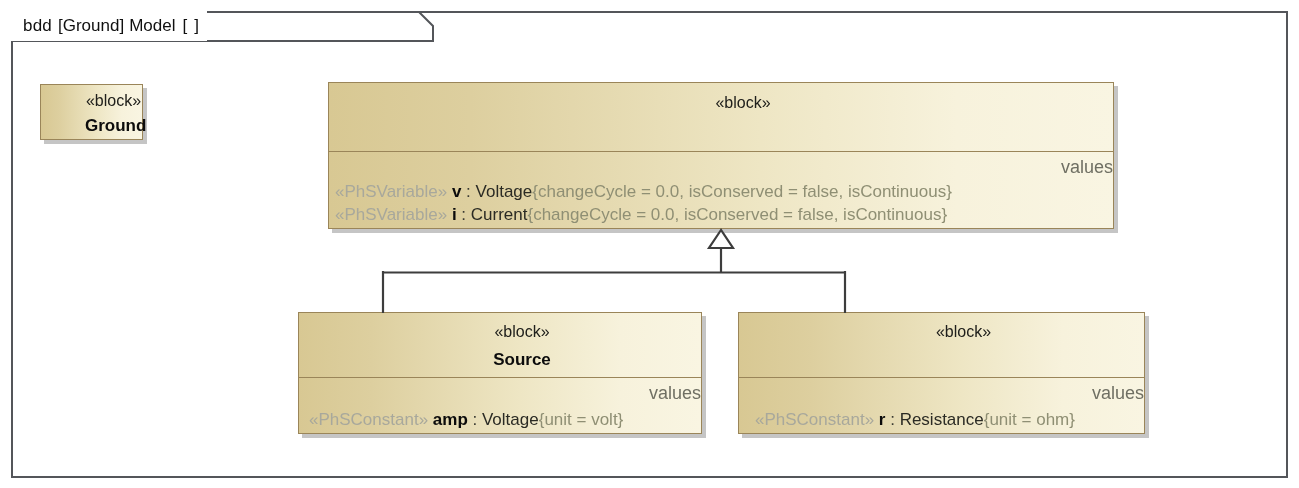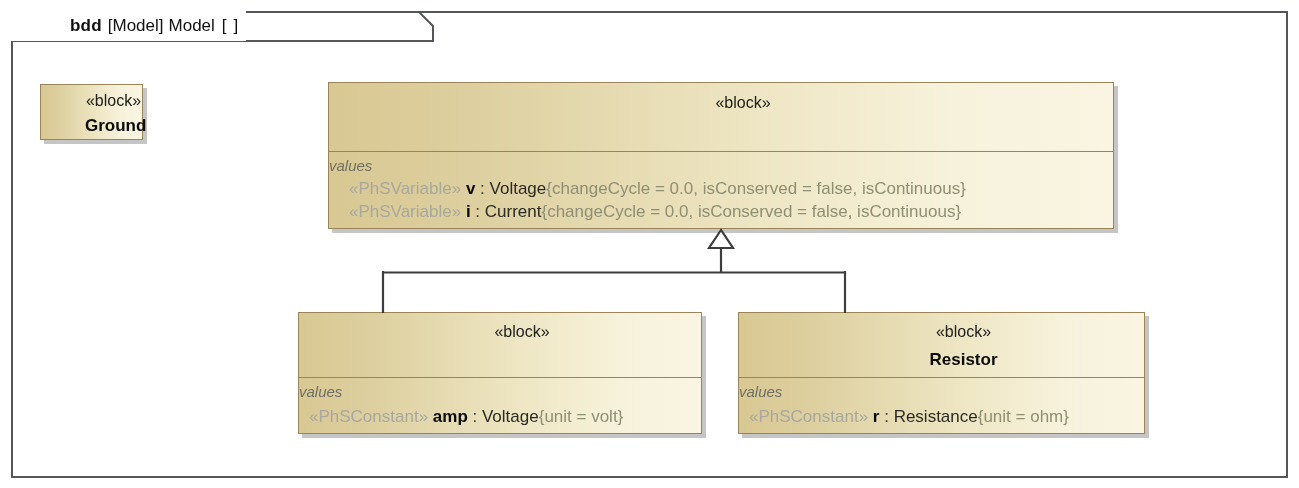--- a/index.html
+++ b/index.html
@@ -48,23 +48,22 @@
   
   #frame-header-shape {
     position: absolute;
     left: 11px;
     top: 11px;
     width: 423px;
     height: 31px;
     z-index: 4;
   }
   #frame-header .hdr-kind {
-    font-weight: bold;
+    font-weight: normal;
     letter-spacing: 0.2px;
-    margin-left: 47px;
   }
   #frame-header .hdr-seg {
     margin-left: 6px;
   }
   #frame-header .hdr-name {
     margin-left: 5px;
   }
   #frame-header .hdr-bracket-open {
     margin-left: 7px;
   }
@@ -103,23 +102,22 @@
     color: #0c0c0c;
     font-size: 17px;
     font-weight: bold;
     line-height: 1;
   }
   .block-name.abstract {
     font-style: italic;
   }
 
   .compartment-label {
-    text-align: left;
-    font-size: 15px;
-    font-style: italic;
+    text-align: right;
+    font-size: 18px;
     color: #6f6f63;
     line-height: 1;
   }
 
   .prop-line {
     font-size: 17px;
     line-height: 1.35;
     white-space: nowrap;
     color: #3a3a32;
   }
@@ -163,21 +161,21 @@
   #block-twopin .compartment.head {
     height: 68px;
     padding-top: 12px;
   }
   #block-twopin .stereotype { margin-bottom: 12px; }
   #block-twopin .compartment.values {
     height: 77px;
     padding: 6px 0 0 0;
   }
   #block-twopin .compartment-label { margin-bottom: 5px; }
-  #block-twopin .prop-line { padding-left: 20px; }
+  #block-twopin .prop-line { padding-left: 6px; }
 
   
   #block-source {
     left: 298px;
     top: 312px;
     width: 404px;
     height: 122px;
   }
   #block-source .compartment.head {
     height: 64px;
@@ -201,21 +199,21 @@
   #block-resistor .compartment.head {
     height: 64px;
     padding-top: 11px;
   }
   #block-resistor .stereotype { margin-bottom: 11px; }
   #block-resistor .compartment.values {
     height: 57px;
     padding: 6px 0 0 0;
   }
   #block-resistor .compartment-label { margin-bottom: 7px; }
-  #block-resistor .prop-line { padding-left: 10px; }
+  #block-resistor .prop-line { padding-left: 16px; }
 
   
   #generalization {
     position: absolute;
     left: 0;
     top: 0;
     width: 1299px;
     height: 488px;
     pointer-events: none;
     z-index: 2;
@@ -225,21 +223,21 @@
 <body>
 
 <div id="diagram-frame"></div>
 
 <svg id="frame-header-shape" viewBox="0 0 423 31" preserveAspectRatio="none" aria-hidden="true">
   <path d="M1,1 L408,1 L422,15 L422,30 L1,30 Z" fill="#ffffff" stroke="#54565a" stroke-width="2" stroke-linejoin="miter"></path>
 </svg>
 
 <div id="frame-header">
   <span class="hdr-kind">bdd</span>
-  <span class="hdr-seg">[Model]</span>
+  <span class="hdr-seg">[Ground]</span>
   <span class="hdr-name">Model</span>
   <span class="hdr-bracket-open">[</span>
   <span class="hdr-bracket-close">]</span>
 </div>
 
 <svg id="generalization" viewBox="0 0 1299 488" aria-hidden="true">
 
   <path d="M721,230 L709,248 L733,248 Z" fill="#ffffff" stroke="#3d3d3d" stroke-width="2.2" stroke-linejoin="miter"></path>
 
   <line x1="721" y1="248" x2="721" y2="273" stroke="#3d3d3d" stroke-width="2.2"></line>
@@ -271,34 +269,34 @@
     <div class="prop-line">
       <span class="prop-stereo">«PhSVariable»</span>
       <span class="prop-name">i</span><span class="prop-colon"> : </span><span class="prop-type">Current</span><span class="prop-constraint">{changeCycle = 0.0, isConserved = false, isContinuous}</span>
     </div>
   </div>
 </div>
 
 <div class="block" id="block-source">
   <div class="compartment head">
     <div class="stereotype">«block»</div>
+    <div class="block-name">Source</div>
   </div>
   <div class="compartment values">
     <div class="compartment-label">values</div>
     <div class="prop-line">
       <span class="prop-stereo">«PhSConstant»</span>
       <span class="prop-name">amp</span><span class="prop-colon"> : </span><span class="prop-type">Voltage</span><span class="prop-constraint">{unit = volt}</span>
     </div>
   </div>
 </div>
 
 <div class="block" id="block-resistor">
   <div class="compartment head">
     <div class="stereotype">«block»</div>
-    <div class="block-name">Resistor</div>
   </div>
   <div class="compartment values">
     <div class="compartment-label">values</div>
     <div class="prop-line">
       <span class="prop-stereo">«PhSConstant»</span>
       <span class="prop-name">r</span><span class="prop-colon"> : </span><span class="prop-type">Resistance</span><span class="prop-constraint">{unit = ohm}</span>
     </div>
   </div>
 </div>
 

